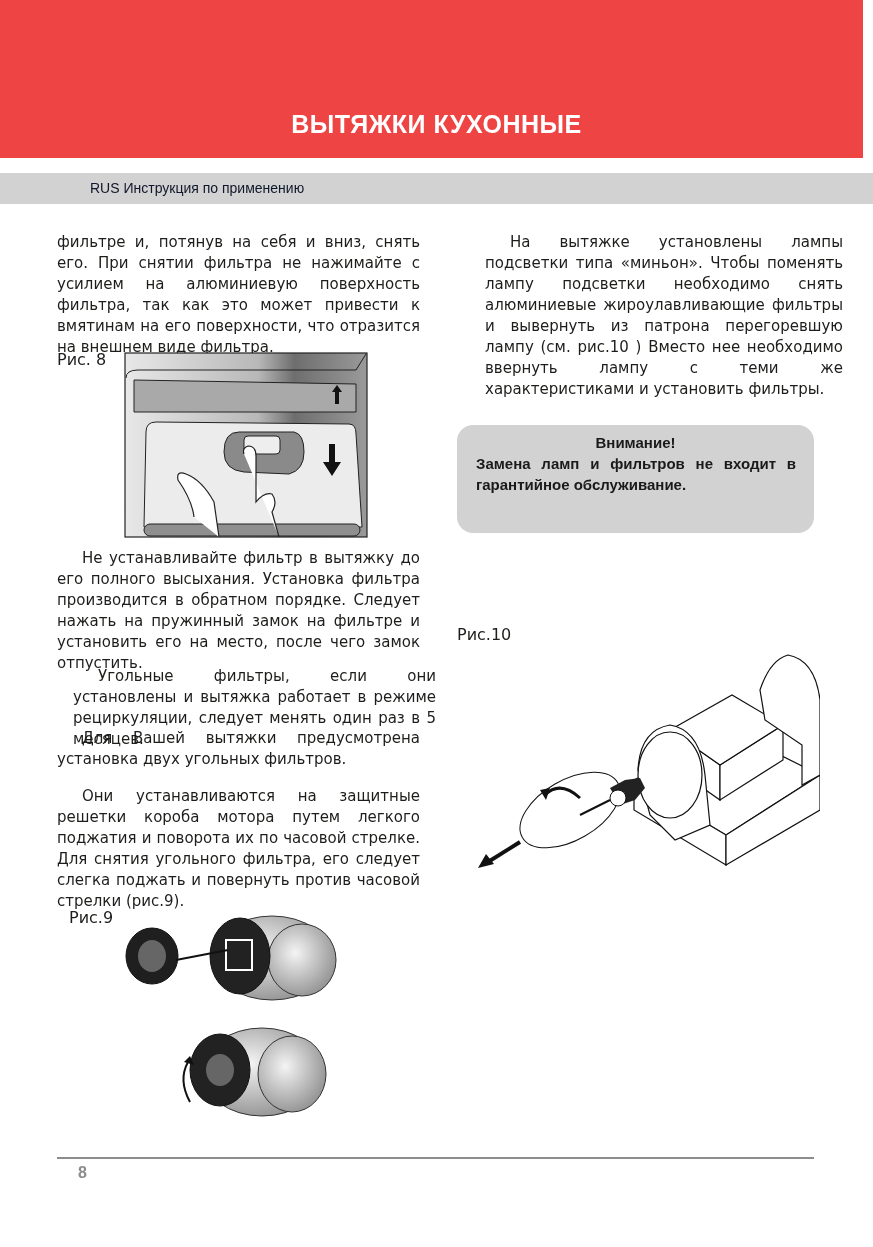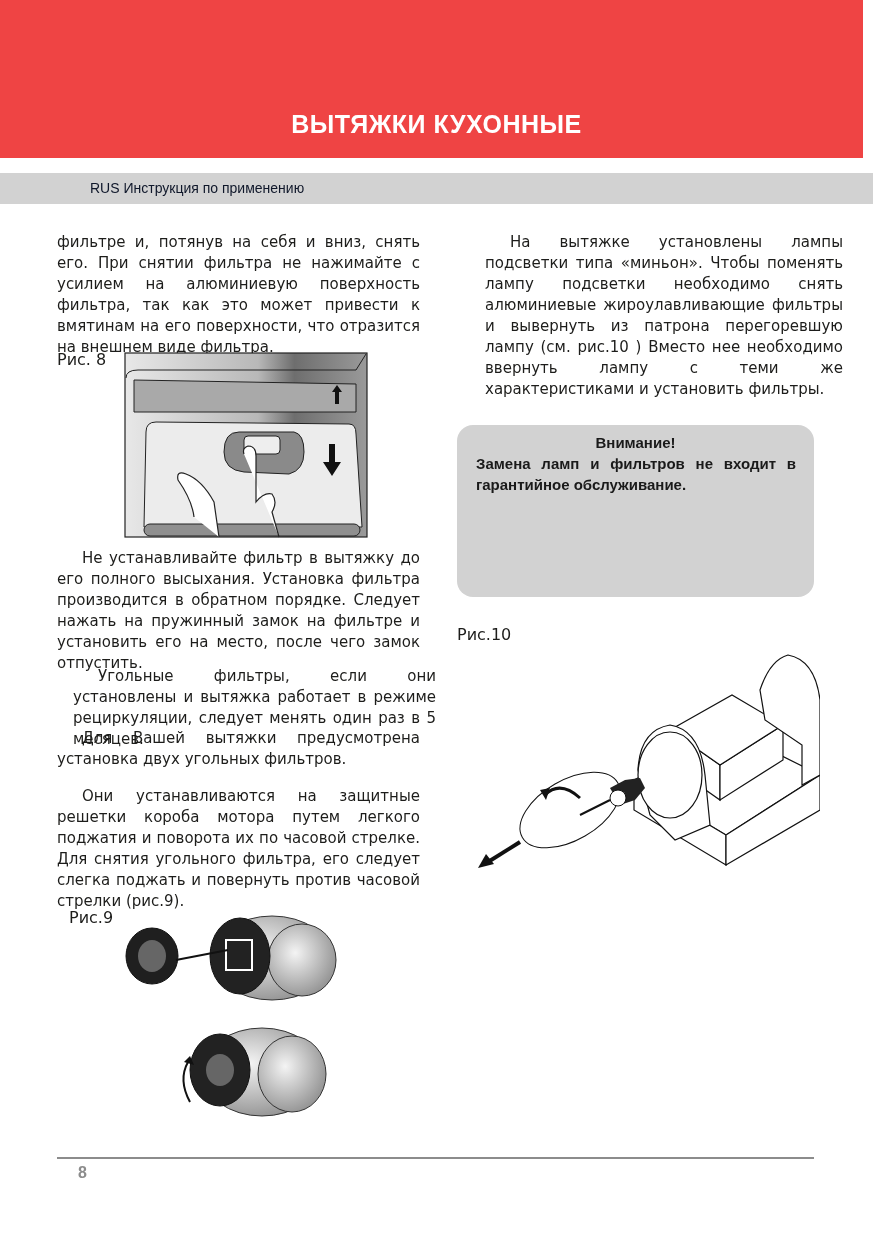--- a/index.html
+++ b/index.html
@@ -8,21 +8,21 @@
   .hdr { position:absolute; left:0; top:0; width:863px; height:158px; background:#ef4444; }
   .hdr-title { position:absolute; left:0; width:873px; top:110px; text-align:center; color:#fff;
                font-family:"Liberation Sans", sans-serif; font-weight:bold; font-size:25px; letter-spacing:0.5px; }
   .sub { position:absolute; left:0; top:173px; width:873px; height:31px; background:#d2d2d2; }
   .sub-text { position:absolute; left:90px; top:7px; font-family:"Liberation Sans", sans-serif; font-size:14px; color:#0f172a; }
   .para { position:absolute; font-size:15px; line-height:21px; text-align:justify; text-align-last:left; }
   .indent { text-indent:25px; }
   .lcol { left:57px; width:363px; }
   .rcol { left:485px; width:358px; }
   .fig-label { position:absolute; font-size:16px; }
-  .warn { position:absolute; left:457px; top:425px; width:357px; height:172px; background:#d2d2d2;
+  .warn { position:absolute; left:457px; top:425px; width:357px; height:108px; background:#d2d2d2;
           border-radius:16px; font-family:"Liberation Sans", sans-serif; font-weight:bold; font-size:15px; line-height:21px; color:#1a1a1a; }
   .warn-title { text-align:center; padding-top:7px; }
   .warn-body { padding:0 18px 0 19px; text-align:justify; text-align-last:left; }
   .fig { position:absolute; }
   .footer-rule { position:absolute; left:57px; top:1157px; width:757px; height:2px; background:#8c8c8c; }
   .page-num { position:absolute; left:78px; top:1164px; font-family:"Liberation Sans", sans-serif; font-weight:bold; font-size:16px; color:#8c8c8c; }
 </style>
 </head>
 <body>
 

